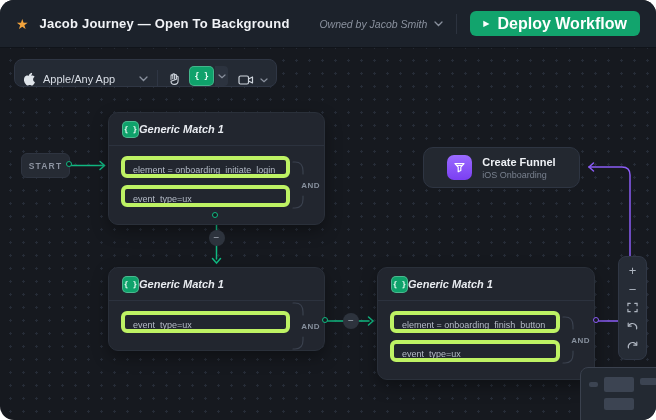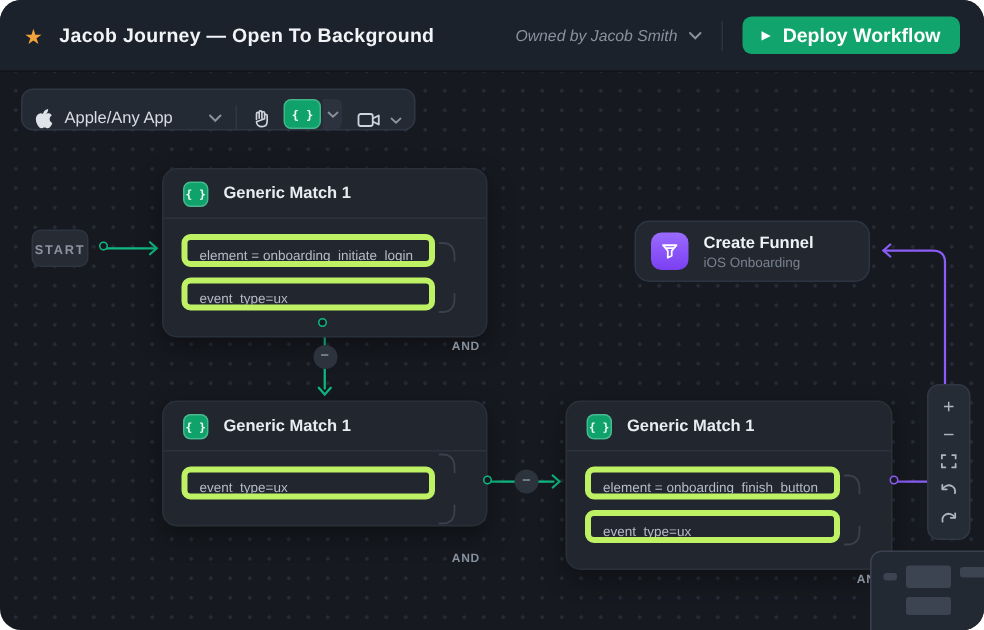--- a/index.html
+++ b/index.html
@@ -21,21 +21,21 @@
   .title { color:#f1f3f7; font-size:13px; font-weight:bold; letter-spacing:.2px; }
   .topbar-right { margin-left:auto; display:flex; align-items:center;justify-content:space-between; }
   .owner { color:#8a919e; font-size:10.5px; font-style:italic; }
   .chev { margin-left:7px; display:inline-flex; }
   .tb-divider { width:1px; height:20px; background:#2c333f; margin:0 13px; }
   .deploy-btn {
     height:25px; padding:0 13px; border-radius:6px; background:#12a46d;
     display:flex; align-items:center; gap:8px; cursor:pointer;
   }
   .deploy-play { color:#ffffff; font-size:8px; line-height:1; }
-  .deploy-label { color:#ffffff; font-size:13px; font-weight:bold; }
+  .deploy-label { color:#ffffff; font-size:16px; font-weight:bold; }
 
   
   .canvas {
     position:absolute; top:48px; left:0; right:0; bottom:0;
     background-image:radial-gradient(circle, #262c37 1px, transparent 1.4px);
     background-size:13px 13px; background-position:4px 6px;
   }
   .edges { position:absolute; left:0; top:0; }
   .edges path { fill:none; stroke-width:1.5; stroke-linecap:round; }
   .edge-green { stroke:#10b981; }
@@ -60,58 +60,58 @@
     box-shadow:inset 0 0 0 1px rgba(255,255,255,.22);
   }
   .code-chev {
     width:13px; background:#2c333f; border-radius:0 4px 4px 0; margin-left:1px;
     display:flex; align-items:center; justify-content:center;
   }
   .record-group { display:flex; align-items:center; gap:5px; margin-left:2px; }
 
   
   .start-node {
-    position:absolute; left:21px; top:105px; width:38px; height:25px;
+    position:absolute; left:21px; top:105px; width:49px; height:25px;
     background:#262b34; border:1px solid #2e3440; border-radius:6px;
     display:flex; align-items:center; justify-content:center; cursor:pointer;
   }
   .start-label { color:#8c93a0; font-size:8.5px; letter-spacing:1.2px; font-weight:bold; }
 
   .match-node {
     position:absolute; width:217px; background:#22262f;
     border:1px solid #2a303a; border-radius:10px;
     box-shadow:0 6px 16px rgba(0,0,0,.35); cursor:pointer;
   }
   .mn-header { height:32px; display:flex; align-items:center; padding:0 13px; }
   .braces-chip {
     width:17px; height:17px; border-radius:5px; background:#0fa26b;
     color:#f2fff9; font-family:"DejaVu Sans Mono", monospace; font-size:7.5px; font-weight:bold;
     display:flex; align-items:center; justify-content:center;
     box-shadow:inset 0 0 0 1px rgba(255,255,255,.25);
   }
-  .mn-title { margin-left:10px; color:#e8ebf0; font-size:11px; font-weight:bold; }
+  .mn-title { color:#e8ebf0; font-size:11px; font-weight:bold;font-style:italic; }
   .mn-divider { height:1px; background:#2c323e; }
   .mn-body { position:relative; padding:10px 34px 10px 12px; }
   .field {
     height:22px; line-height:20px; border:4px solid #bef264; border-radius:6px;
     padding:0 8px; font-size:9px; color:#b5bcc7; white-space:nowrap; overflow:hidden;
     margin-bottom:7px; cursor:pointer;
   }
   .field:last-of-type { margin-bottom:0; }
   .and-wrap { position:absolute; right:4px; top:50%; transform:translateY(-50%); width:28px; height:52px; }
   .and-bracket { position:absolute; left:0; top:0; }
   .and-label {
     position:absolute; right:0; top:50%; transform:translateY(-50%);
-    font-size:8px; font-weight:bold; color:#87909d; letter-spacing:.5px;margin-top:46px;
+    font-size:8px; font-weight:bold; color:#87909d; letter-spacing:.5px;
   }
 
   .funnel-node {
     position:absolute; left:423px; top:99px; width:157px; height:41px;
     background:#232830; border:1px solid #2e3542; border-radius:10px;
-    display:flex; align-items:center; padding:0 10px; cursor:pointer;
+    display:flex; align-items:center; padding:0 10px; cursor:pointer;justify-content:center;
   }
   .funnel-chip {
     width:25px; height:25px; border-radius:7px; flex:0 0 auto;
     background:linear-gradient(180deg,#9a6bff,#7b3ff2);
     display:flex; align-items:center; justify-content:center;
   }
   .fn-text { margin-left:10px; }
   .fn-title { color:#eef1f5; font-size:11px; font-weight:bold; }
   .fn-sub { color:#78808e; font-size:9px; margin-top:2px; }
 

